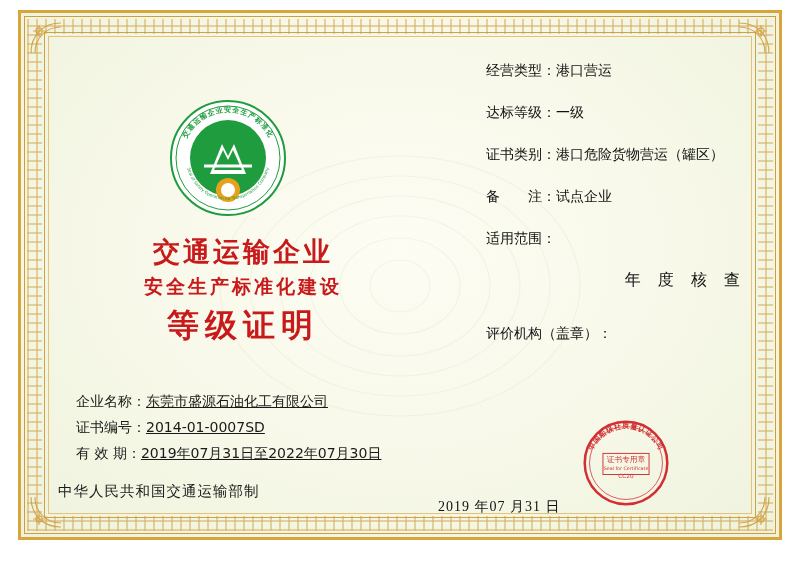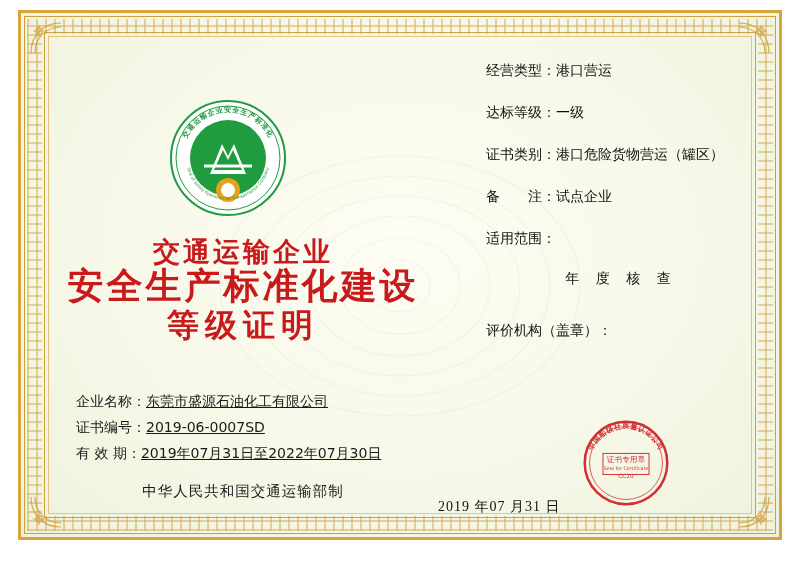--- a/index.html
+++ b/index.html
@@ -111,21 +111,21 @@
     left: 0;
     top: 185px;
     width: 370px;
     text-align: center;
     color: #c8191b;
     font-family: "DejaVu Sans", "Liberation Sans", sans-serif;
     font-weight: bold;
     letter-spacing: 3px;
   }
   .title-line1 { font-size: 27px; line-height: 34px; }
-  .title-line2 { font-size: 36px; line-height: 34px; }
+  .title-line2 { font-size: 19px; line-height: 34px; }
   .title-line3 { font-size: 32px; line-height: 44px; letter-spacing: 6px; }
 
   .left-fields {
     position: absolute;
     left: 18px;
     top: 338px;
     width: 350px;
     color: #1a1a1a;
     font-size: 14px;
     line-height: 26px;
@@ -139,21 +139,21 @@
   .left-fields .val {
     display: inline-block;
     text-decoration: underline;
   }
 
   .ministry {
     position: absolute;
     left: 0;
     top: 432px;
     width: 370px;
-    text-align: center;
+    text-align: left;
     font-size: 14.5px;
     color: #1a1a1a;
     letter-spacing: 1px;
   }
 
   
   .right-col {
     position: absolute;
     left: 420px;
     top: 50px;
@@ -165,22 +165,22 @@
     color: #111;
     line-height: 20px;
     margin-bottom: 22px;
     white-space: nowrap;
   }
   .rfield .lbl { display: inline-block; }
   .rfield .val { display: inline-block; }
 
   .annual-title {
     margin-top: 6px;
-    text-align: center;
-    font-size: 14px;
+    text-align: right;
+    font-size: 16px;
     letter-spacing: 6px;
     color: #111;
     width: 250px;
     margin-left: 10px;
   }
 
   .annual-table {
     margin-top: 8px;
     margin-left: 32px;
     width: 248px;
@@ -318,21 +318,21 @@
       <div class="title-line1">交通运输企业</div>
       <div class="title-line2">安全生产标准化建设</div>
       <div class="title-line3">等级证明</div>
     </div>
 
     <div class="left-fields">
       <div class="row">
         <span class="lbl">企业名称：</span><span class="val">东莞市盛源石油化工有限公司</span>
       </div>
       <div class="row">
-        <span class="lbl">证书编号：</span><span class="val">2019-06-0007SD</span>
+        <span class="lbl">证书编号：</span><span class="val">2014-01-0007SD</span>
       </div>
       <div class="row">
         <span class="lbl">有 效 期：</span><span class="val">2019年07月31日至2022年07月30日</span>
       </div>
     </div>
 
     <div class="ministry">中华人民共和国交通运输部制</div>
   </div>
 
   <div class="right-col">

